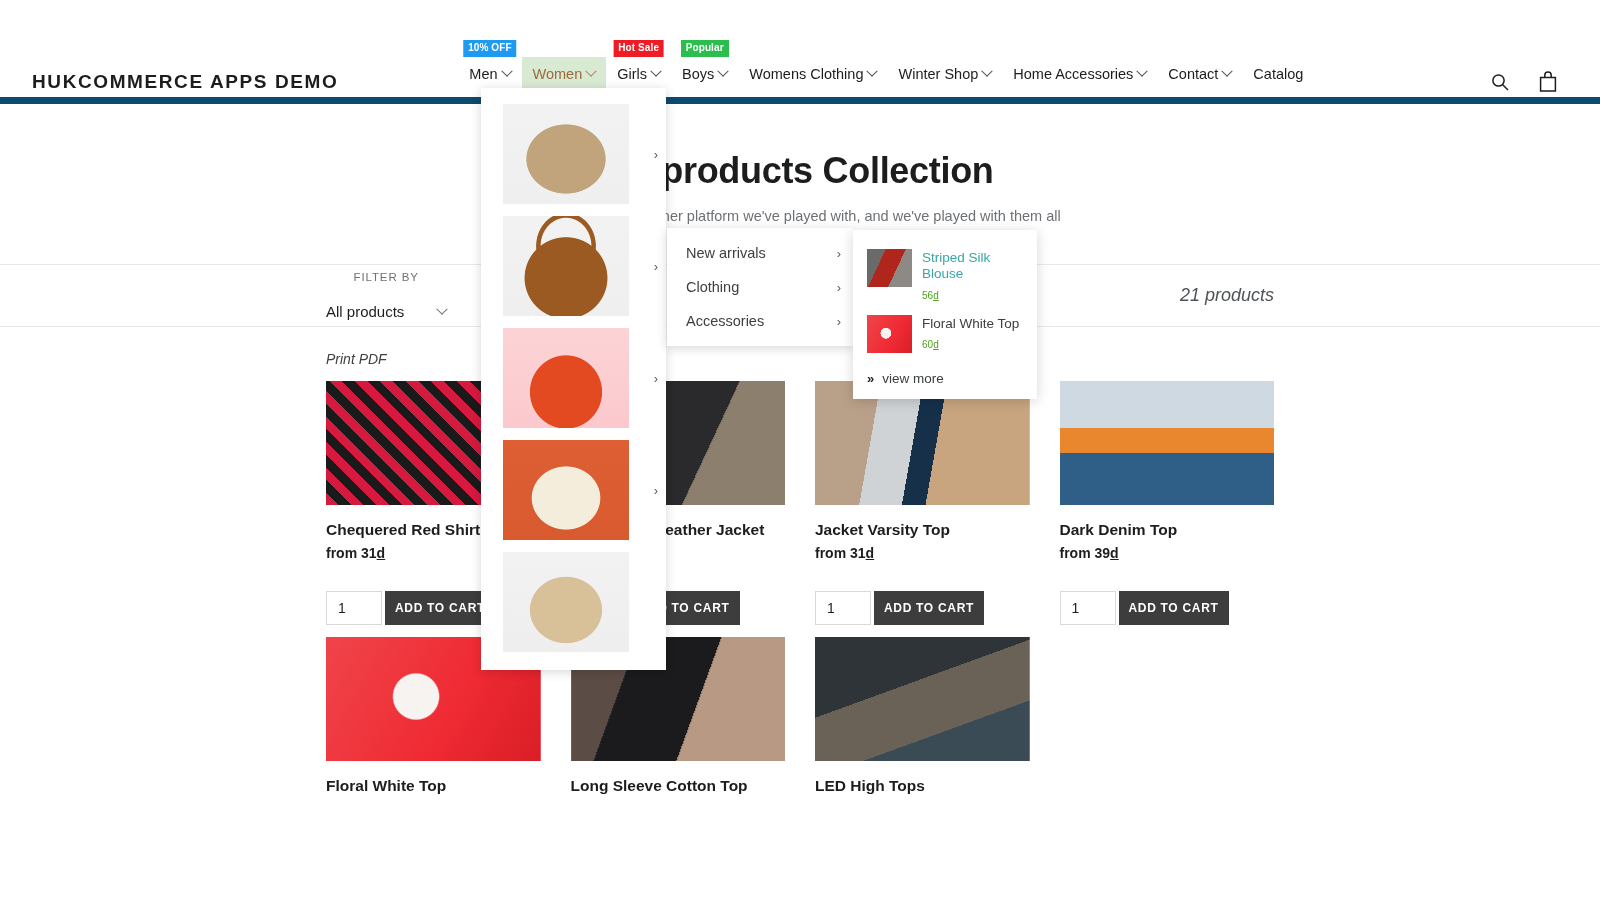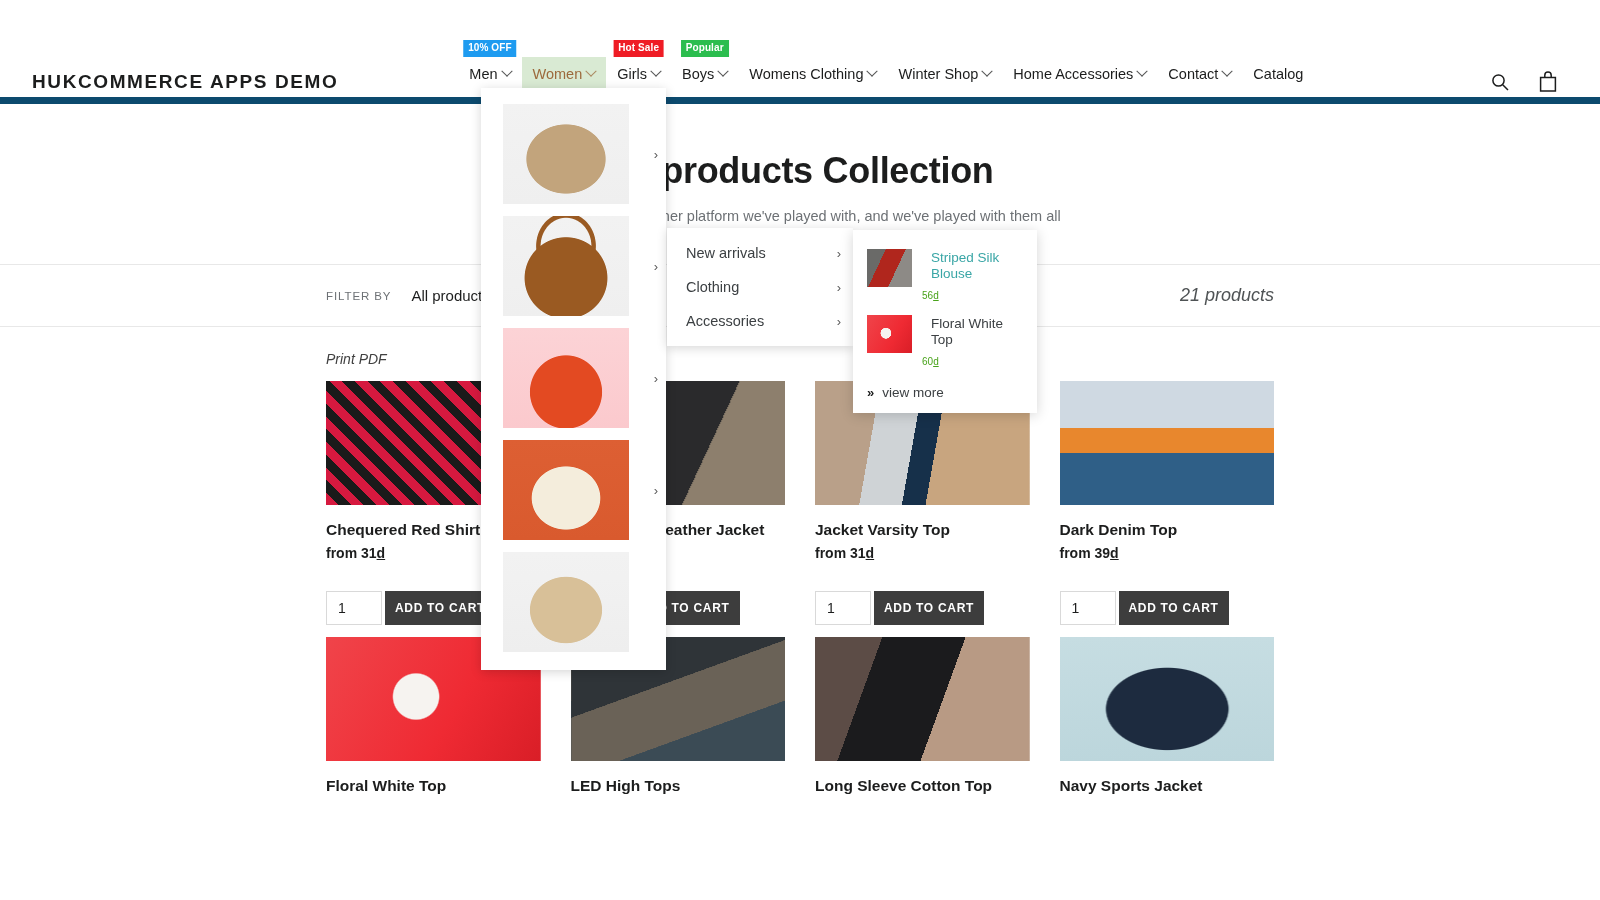--- a/index.html
+++ b/index.html
@@ -112,21 +112,21 @@
 
   
   .filter-bar {
     display: flex;
     align-items: center;
     height: 62px;
     border-bottom: 1px solid #e8e8e8;
     padding: 0 326px;
     background: #fff;
   }
-  .filter-left { display: flex; align-items: center; gap: 20px; }
+  .filter-left { display: flex; align-items: center; gap: 20px; flex-direction: column; }
   .filter-label {
     font-size: 11.5px;
     letter-spacing: .9px;
     color: #6d7175;
     font-weight: 400;
   }
   .filter-select {
     display: flex; align-items: center; gap: 34px;
     font-size: 15px; color: #1c1d1d; cursor: pointer;
   }
@@ -267,21 +267,21 @@
     box-shadow: 0 2px 12px rgba(0,0,0,.17);
     z-index: 50;
     padding: 14px 0 10px;
   }
   .fly-prod { display: flex; gap: 10px; padding: 5px 14px 9px; cursor: pointer; }
   .fly-thumb {
     width: 45px; height: 38px; flex: 0 0 45px;
     background-size: cover; background-position: center;
   }
   .fly-info { padding-top: 1px; }
-  .fly-name { font-size: 13.5px; line-height: 1.22; color: #3c4043; margin-left: 9px; }
+  .fly-name { font-size: 13.5px; line-height: 1.22; color: #3c4043; }
   .fly-name.link { color: #3aa6a6; }
   .fly-price { font-size: 10px; color: #49a31b; margin-top: 7px; }
   .fly-price u { text-decoration: underline; }
   .view-more {
     display: flex; align-items: center; gap: 8px;
     padding: 9px 14px 3px;
     font-size: 13.5px; color: #3c4043; cursor: pointer;
   }
   .vm-icon { font-weight: 700; font-size: 13px; color: #1c1d1d; }
 </style>
@@ -403,30 +403,26 @@
             <button class="atc">ADD TO CART</button>
           </div>
         </div>
       </div>
     <div class="grid" style="margin-top:12px" id="grid2">
         <div class="card">
           <div class="thumb" style="background-image:radial-gradient(circle at 42% 48%,#f6f3f0 0 16%,transparent 17%),linear-gradient(120deg,#f0444a,#ef2a33 60%,#d91e27)"></div>
           <div class="p-title">Floral White Top</div>
         </div>
         <div class="card">
+          <div class="thumb" style="background-image:linear-gradient(110deg,#5c4c46 0 26%,#1b1b1d 26% 58%,#b89a84 58%)"></div>
+          <div class="p-title">Long Sleeve Cotton Top</div>
+        </div>
+        <div class="card">
           <div class="thumb" style="background-image:linear-gradient(160deg,#2f3438 0 40%,#6a6257 40% 70%,#3b4b55 70%)"></div>
           <div class="p-title">LED High Tops</div>
-        </div>
-        <div class="card">
-          <div class="thumb" style="background-image:linear-gradient(110deg,#5c4c46 0 26%,#1b1b1d 26% 58%,#b89a84 58%)"></div>
-          <div class="p-title">Long Sleeve Cotton Top</div>
-        </div>
-        <div class="card">
-          <div class="thumb" style="background-image:radial-gradient(ellipse at 50% 58%,#1d2b3f 0 40%,transparent 41%),linear-gradient(#c6dde2,#bcd6dc)"></div>
-          <div class="p-title">Navy Sports Jacket</div>
         </div>
       </div>
   </div>
 
   <div class="dropdown" id="dropdown">
       <div class="dd-item">
         <div class="dd-img" style="background-image:radial-gradient(ellipse at 50% 55%,#c2a47c 0 44%,transparent 45%),linear-gradient(#f2f2f2,#efefef)"></div>
         <span class="dd-arrow">›</span>
       </div>
       <div class="dd-item">

